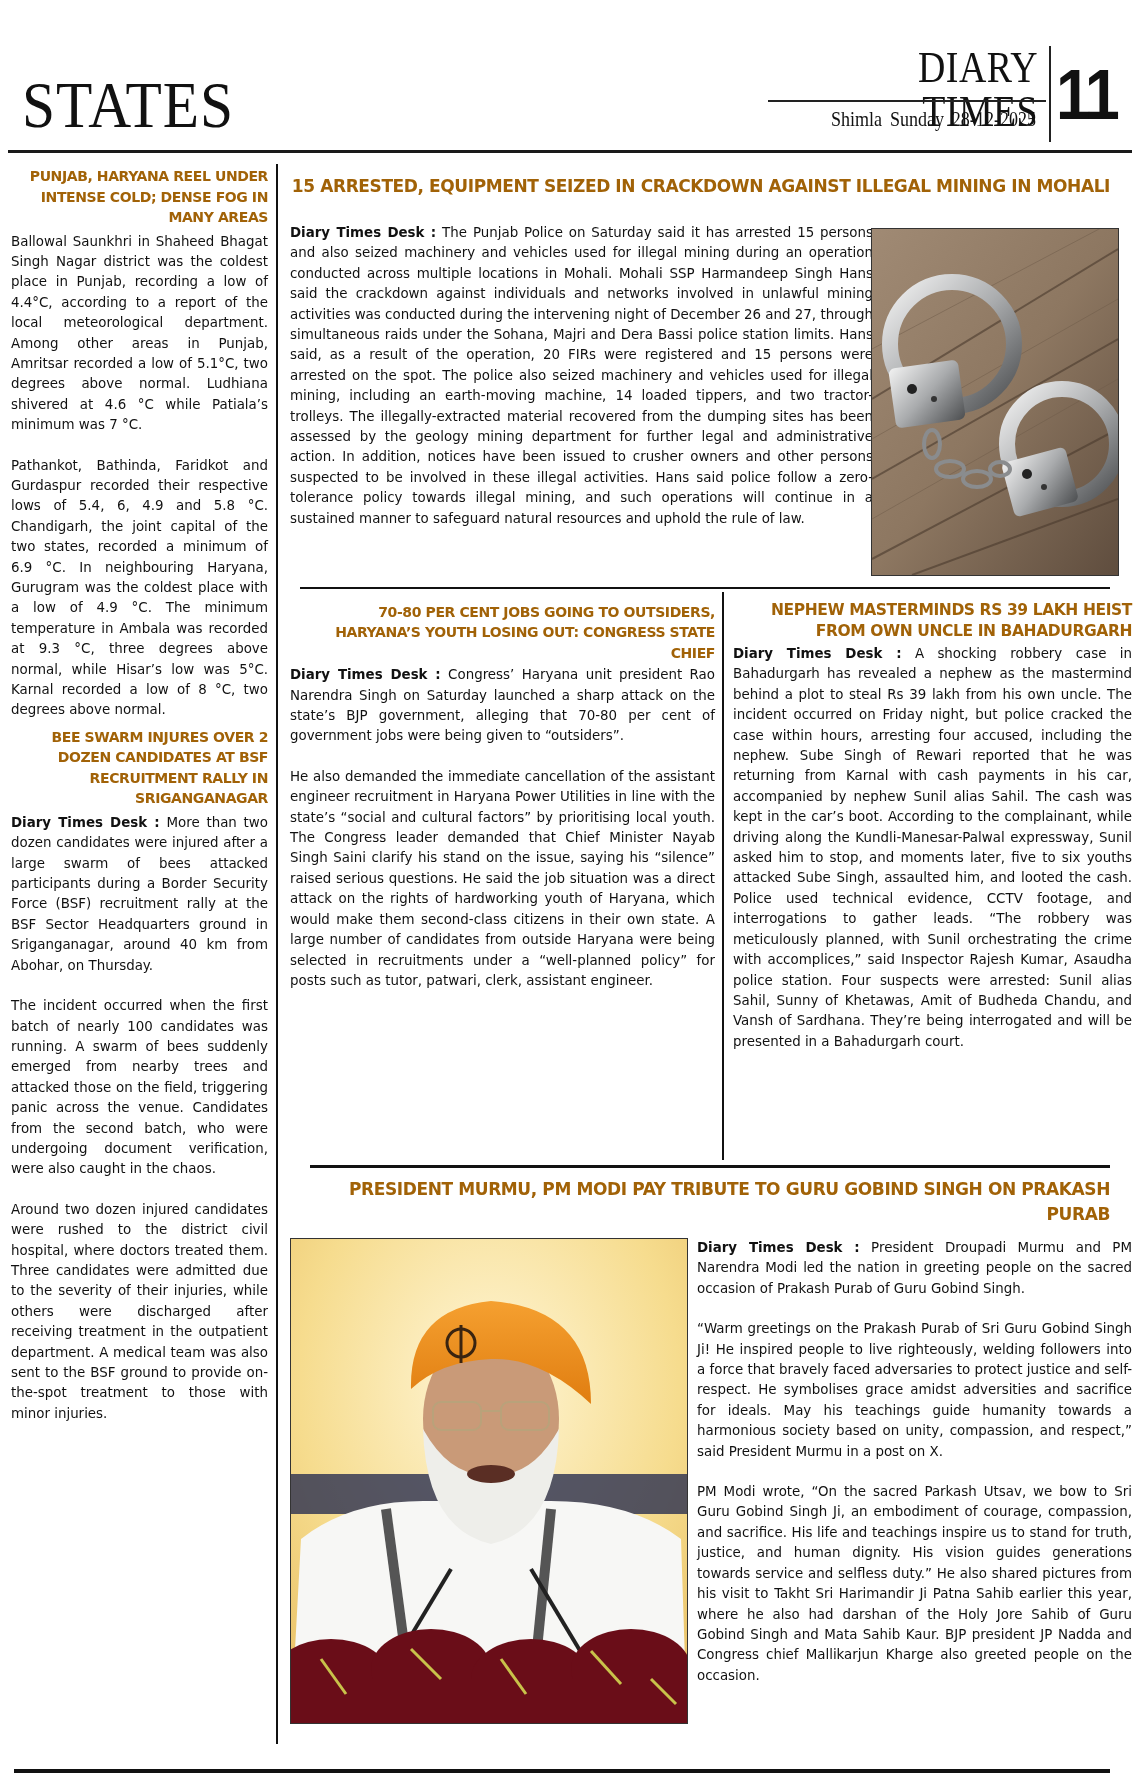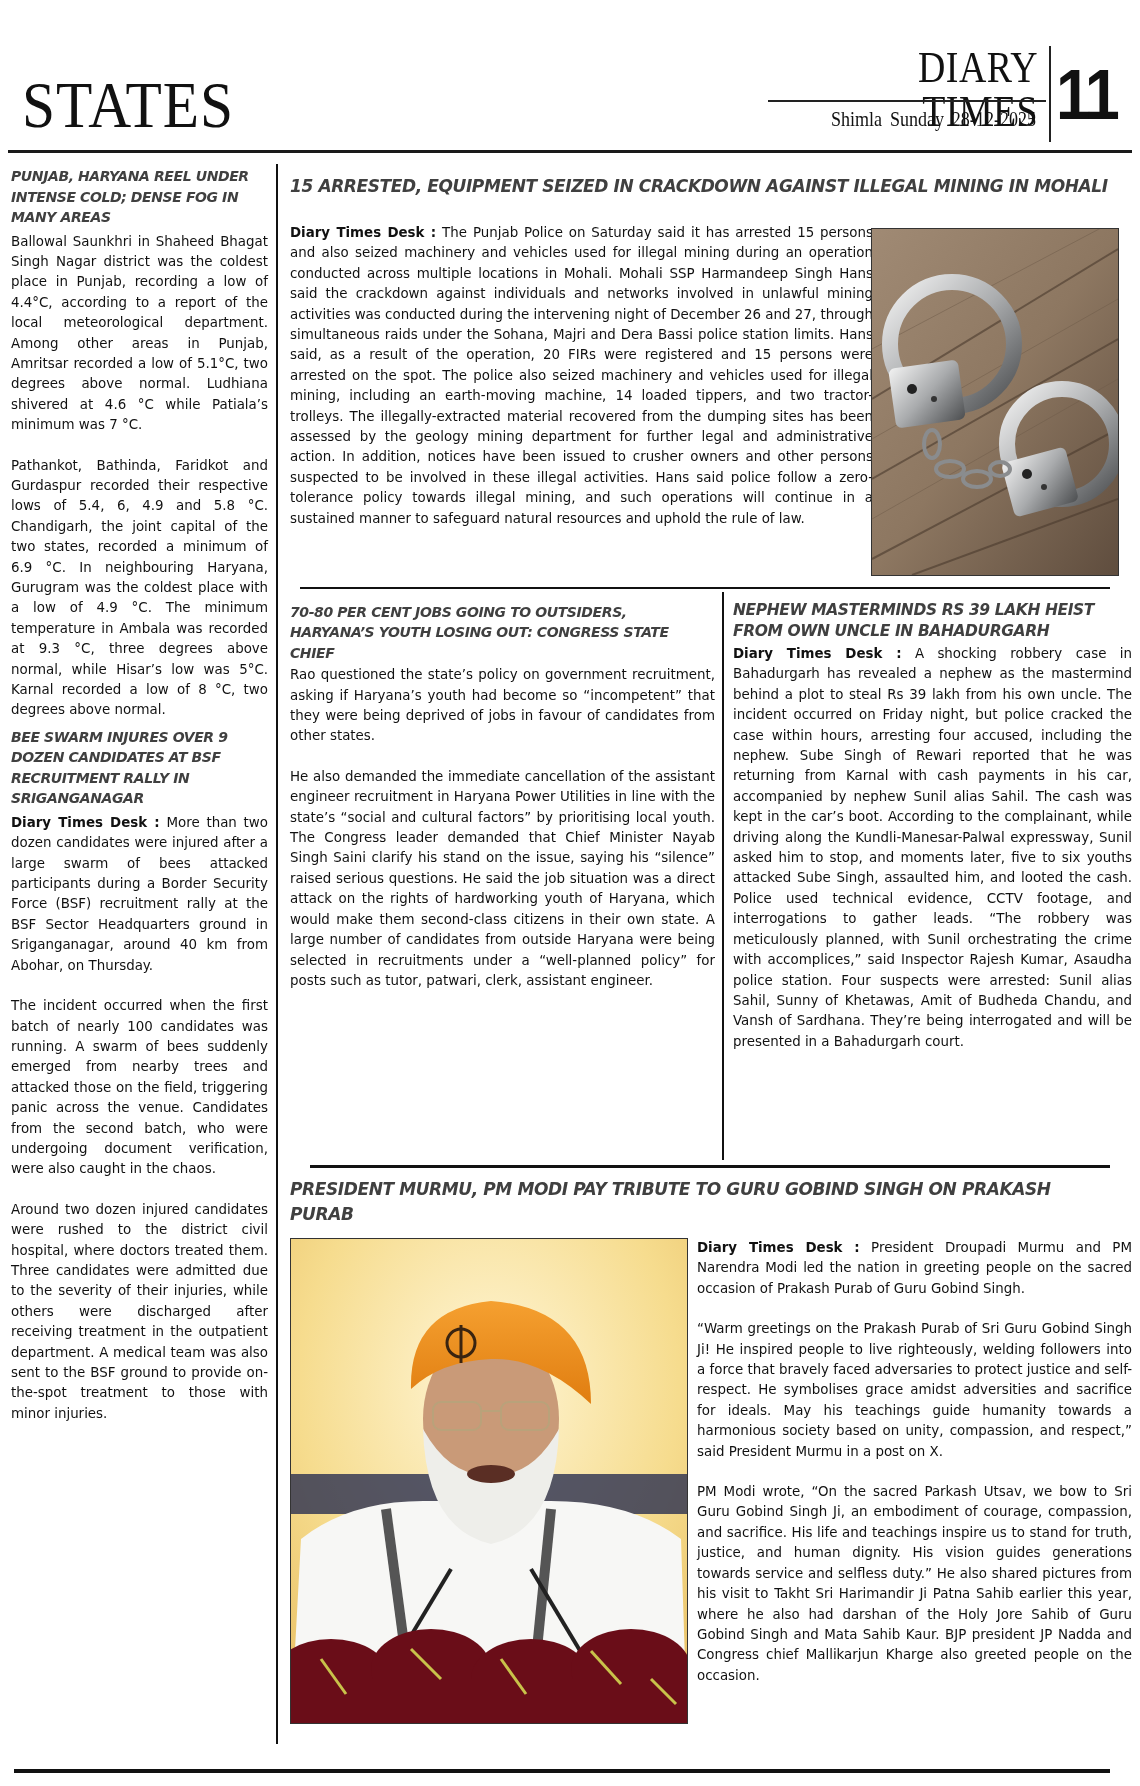--- a/index.html
+++ b/index.html
@@ -8,21 +8,21 @@
   .section-title { left:22px; top:72px; font-family:"Liberation Serif", serif; font-size:66px; letter-spacing:1px; line-height:1; color:#111; transform:scaleX(0.9); transform-origin:left top; }
   .masthead { left:770px; top:46px; width:268px; text-align:right; font-family:"Liberation Serif", serif; font-size:44px; line-height:1; letter-spacing:0.5px; transform:scaleX(0.86); transform-origin:right top; }
   .mast-rule { left:768px; top:100px; width:278px; height:2px; background:#222; }
   .dateline { left:768px; top:106px; width:268px; text-align:right; font-family:"Liberation Serif", serif; font-size:22px; transform:scaleX(0.82); transform-origin:right top; word-spacing:4px; }
   .vdiv-top { left:1049px; top:46px; width:1.5px; height:96px; background:#222; }
   .page-num { left:1056px; top:60px; width:80px; font-family:"Liberation Sans", sans-serif; font-weight:bold; font-size:70px; line-height:1; letter-spacing:-3px; transform:scaleX(0.9); transform-origin:left top; }
   .rule-top { left:8px; top:150px; width:1124px; height:3px; background:#1a1a1a; }
   .vdiv { background:#111; width:2px; }
   .hr { background:#111; height:3px; }
 
-  .headline { font-family:"DejaVu Sans", sans-serif; font-weight:bold; text-align:left; color:#404040; letter-spacing:-0.4px;font-style:italic; }
+  .headline { font-family:"DejaVu Sans", sans-serif; font-weight:bold; text-align:right; color:#a16207; letter-spacing:-0.4px; }
   .body-text { font-family:"DejaVu Sans", sans-serif; font-size:13.4px; line-height:20.4px; text-align:justify; color:#111; }
   .body-text p { margin:0; }
   .body-text p + p { margin-top:20px; }
   .byline { font-weight:bold; }
 
   .col-left { left:11px; top:166px; width:257px; }
   .col-left .headline { font-size:14px; line-height:20.5px; margin-bottom:4px; }
   .col-left .headline.second { margin-top:6px; }
 
   .story1-head { left:290px; top:174px; width:820px; font-size:17px; line-height:25px; }
@@ -57,21 +57,21 @@
 
 <div class="abs col-left">
   <article>
     <div class="headline">PUNJAB, HARYANA REEL UNDER INTENSE COLD; DENSE FOG IN MANY AREAS</div>
     <div class="body-text">
       <p>Ballowal Saunkhri in Shaheed Bhagat Singh Nagar district was the coldest place in Punjab, recording a low of 4.4°C, according to a report of the local meteorological department. Among other areas in Punjab, Amritsar recorded a low of 5.1°C, two degrees above normal. Ludhiana shivered at 4.6 °C while Patiala’s minimum was 7 °C.</p>
       <p>Pathankot, Bathinda, Faridkot and Gurdaspur recorded their respective lows of 5.4, 6, 4.9 and 5.8 °C. Chandigarh, the joint capital of the two states, recorded a minimum of 6.9 °C. In neighbouring Haryana, Gurugram was the coldest place with a low of 4.9 °C. The minimum temperature in Ambala was recorded at 9.3 °C, three degrees above normal, while Hisar’s low was 5°C. Karnal recorded a low of 8 °C, two degrees above normal.</p>
     </div>
   </article>
   <article>
-    <div class="headline second">BEE SWARM INJURES OVER 9 DOZEN CANDIDATES AT BSF RECRUITMENT RALLY IN SRIGANGANAGAR</div>
+    <div class="headline second">BEE SWARM INJURES OVER 2 DOZEN CANDIDATES AT BSF RECRUITMENT RALLY IN SRIGANGANAGAR</div>
     <div class="body-text">
       <p><span class="byline">Diary Times Desk :</span> <span>More than two dozen candidates were injured after a large swarm of bees attacked participants during a Border Security Force (BSF) recruitment rally at the BSF Sector Headquarters ground in Sriganganagar, around 40 km from Abohar, on Thursday.</span></p>
       <p>The incident occurred when the first batch of nearly 100 candidates was running. A swarm of bees suddenly emerged from nearby trees and attacked those on the field, triggering panic across the venue. Candidates from the second batch, who were undergoing document verification, were also caught in the chaos.</p>
       <p>Around two dozen injured candidates were rushed to the district civil hospital, where doctors treated them. Three candidates were admitted due to the severity of their injuries, while others were discharged after receiving treatment in the outpatient department. A medical team was also sent to the BSF ground to provide on-the-spot treatment to those with minor injuries.</p>
     </div>
   </article>
 </div>
 
 <div class="abs headline story1-head">15 ARRESTED, EQUIPMENT SEIZED IN CRACKDOWN AGAINST ILLEGAL MINING IN MOHALI</div>
 <div class="abs body-text story1-body">
@@ -116,21 +116,21 @@
       <ellipse cx="78" cy="240" rx="14" ry="8"></ellipse>
       <ellipse cx="105" cy="250" rx="14" ry="8"></ellipse>
       <ellipse cx="128" cy="240" rx="10" ry="7"></ellipse>
     </g>
   </svg>
 </div>
 
 <div class="abs story2">
   <div class="headline">70-80 PER CENT JOBS GOING TO OUTSIDERS, HARYANA’S YOUTH LOSING OUT: CONGRESS STATE CHIEF</div>
   <div class="body-text">
-    <p>Rao questioned the state’s policy on government recruitment, asking if Haryana’s youth had become so “incompetent” that they were being deprived of jobs in favour of candidates from other states.</p>
+    <p><span class="byline">Diary Times Desk :</span> <span>Congress’ Haryana unit president Rao Narendra Singh on Saturday launched a sharp attack on the state’s BJP government, alleging that 70-80 per cent of government jobs were being given to “outsiders”.</span></p>
     <p>He also demanded the immediate cancellation of the assistant engineer recruitment in Haryana Power Utilities in line with the state’s “social and cultural factors” by prioritising local youth. The Congress leader demanded that Chief Minister Nayab Singh Saini clarify his stand on the issue, saying his “silence” raised serious questions. He said the job situation was a direct attack on the rights of hardworking youth of Haryana, which would make them second-class citizens in their own state. A large number of candidates from outside Haryana were being selected in recruitments under a “well-planned policy” for posts such as tutor, patwari, clerk, assistant engineer.</p>
   </div>
 </div>
 
 <div class="abs story3">
   <div class="headline">NEPHEW MASTERMINDS RS 39 LAKH HEIST FROM OWN UNCLE IN BAHADURGARH</div>
   <div class="body-text">
     <p><span class="byline">Diary Times Desk :</span> <span>A shocking robbery case in Bahadurgarh has revealed a nephew as the mastermind behind a plot to steal Rs 39 lakh from his own uncle. The incident occurred on Friday night, but police cracked the case within hours, arresting four accused, including the nephew. Sube Singh of Rewari reported that he was returning from Karnal with cash payments in his car, accompanied by nephew Sunil alias Sahil. The cash was kept in the car’s boot. According to the complainant, while driving along the Kundli-Manesar-Palwal expressway, Sunil asked him to stop, and moments later, five to six youths attacked Sube Singh, assaulted him, and looted the cash. Police used technical evidence, CCTV footage, and interrogations to gather leads. “The robbery was meticulously planned, with Sunil orchestrating the crime with accomplices,” said Inspector Rajesh Kumar, Asaudha police station. Four suspects were arrested: Sunil alias Sahil, Sunny of Khetawas, Amit of Budheda Chandu, and Vansh of Sardhana. They’re being interrogated and will be presented in a Bahadurgarh court.</span></p>
   </div>
 </div>

